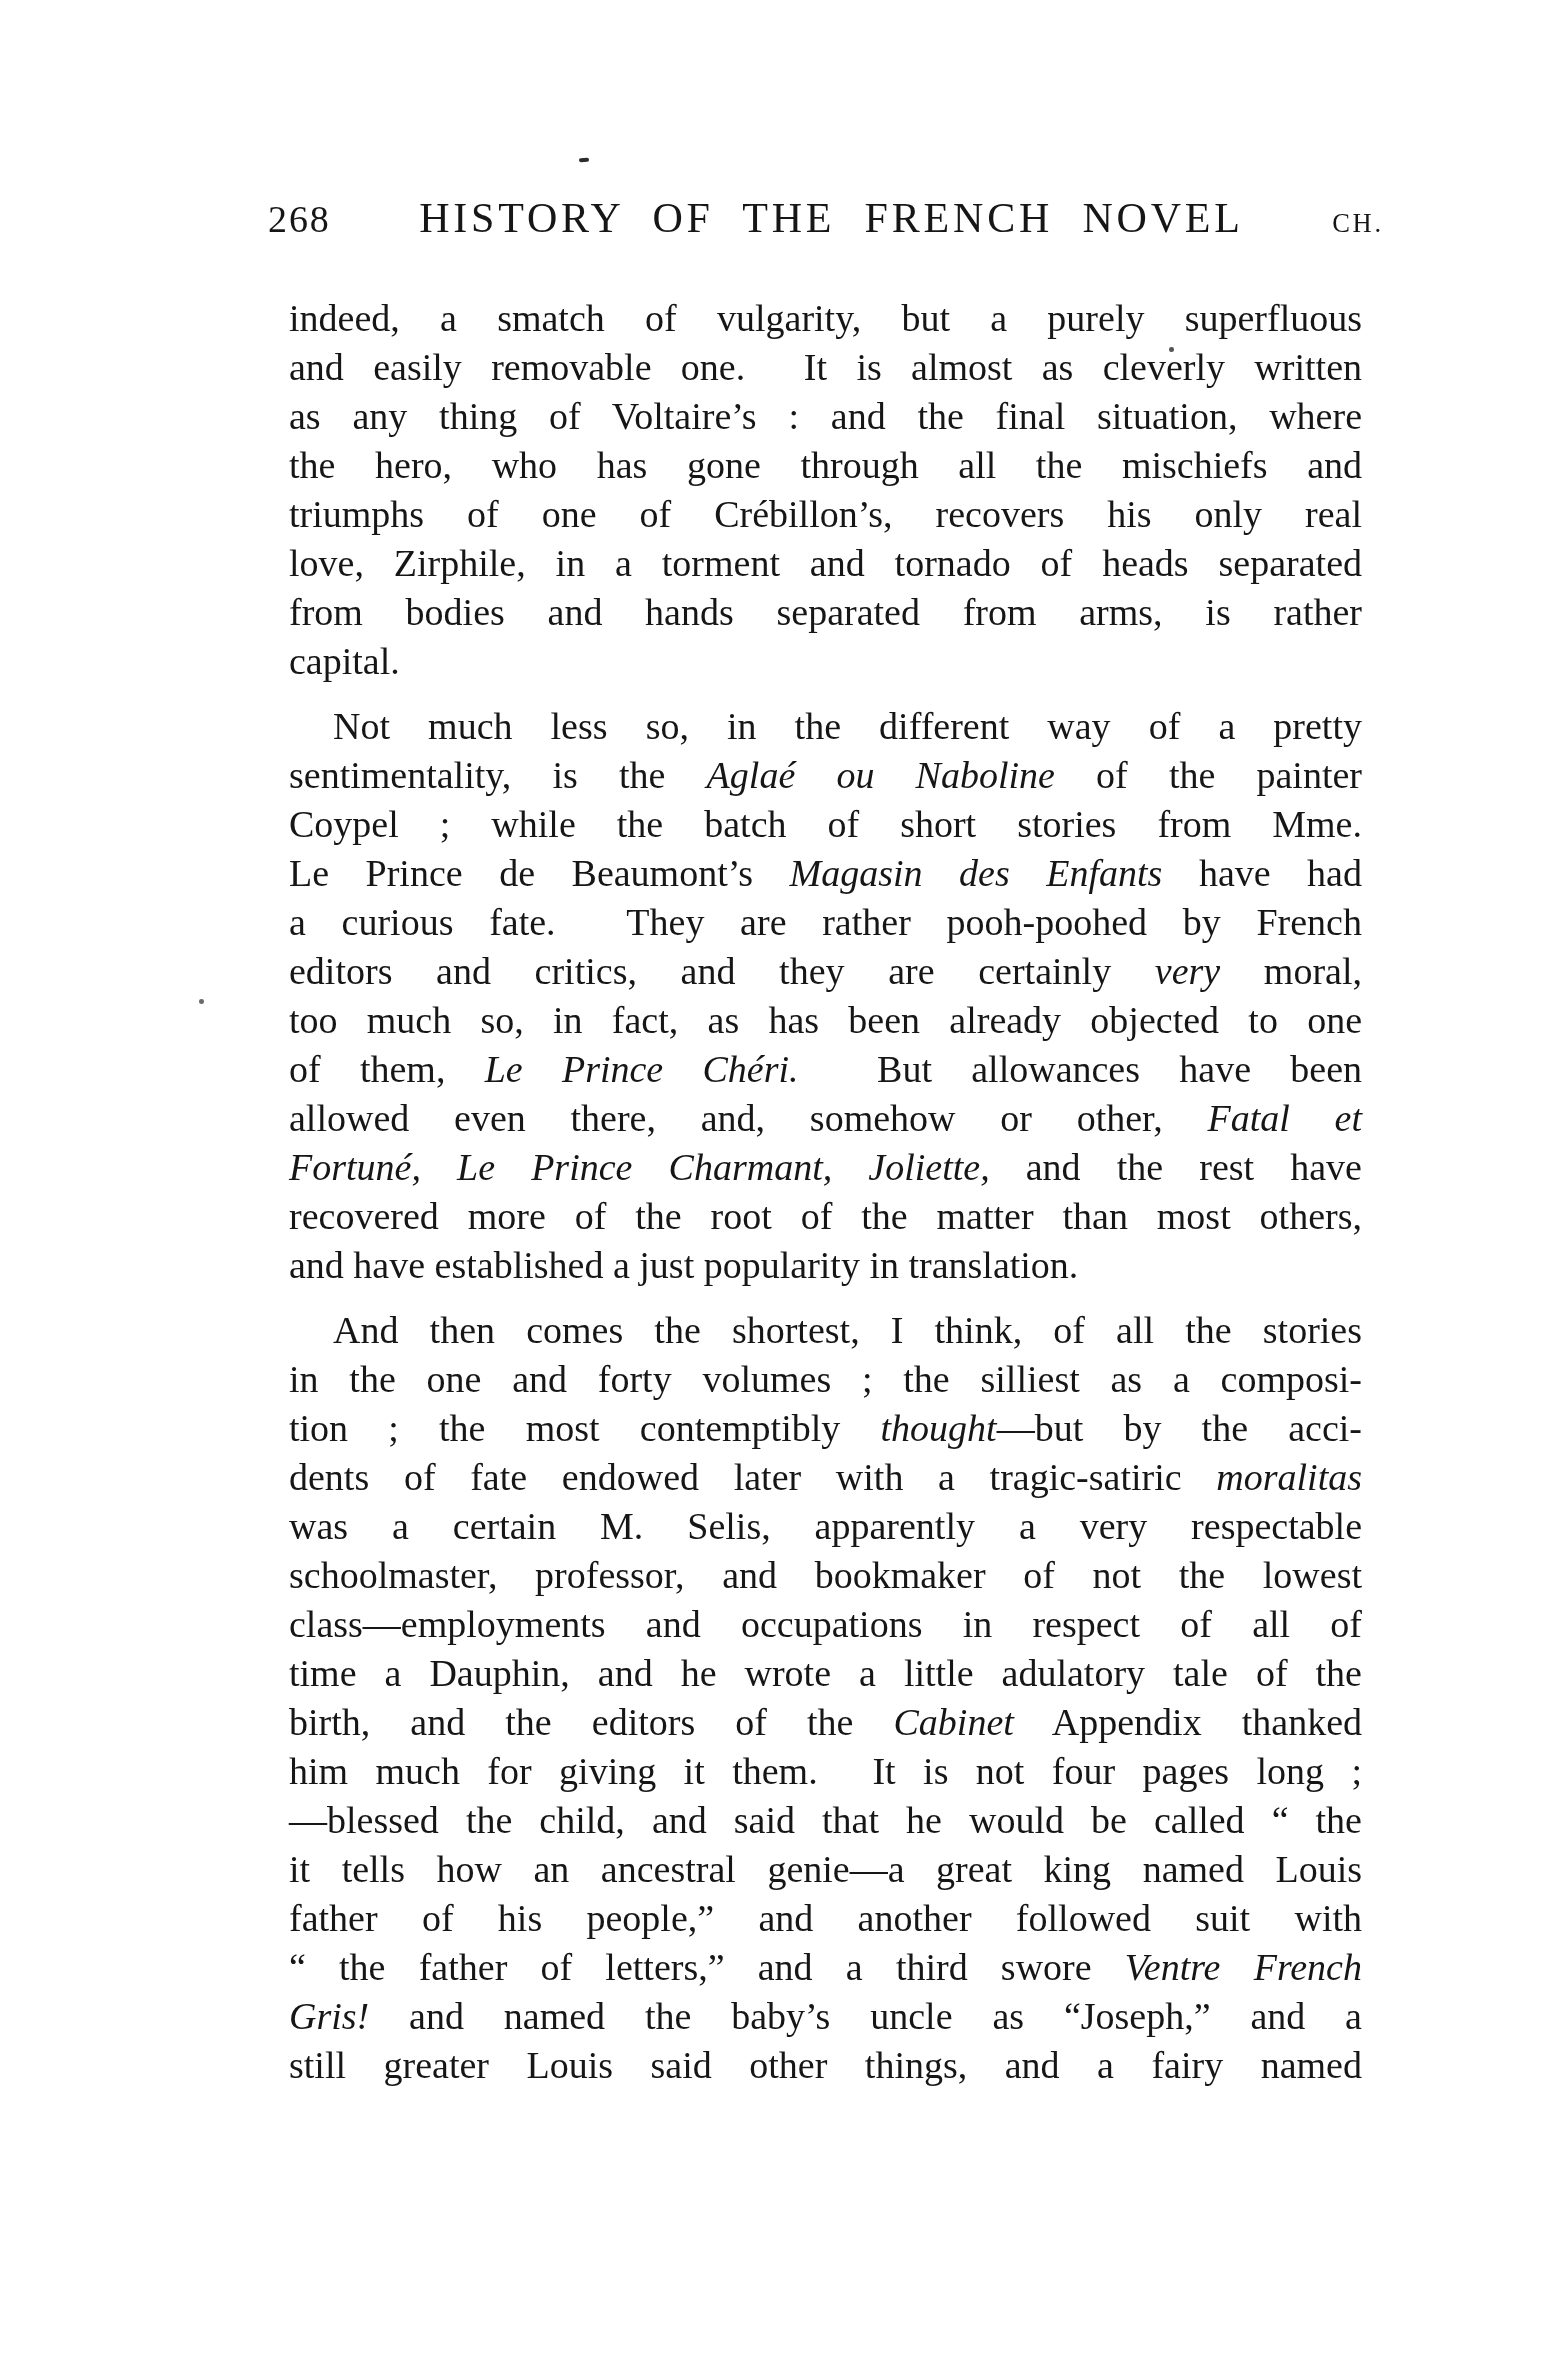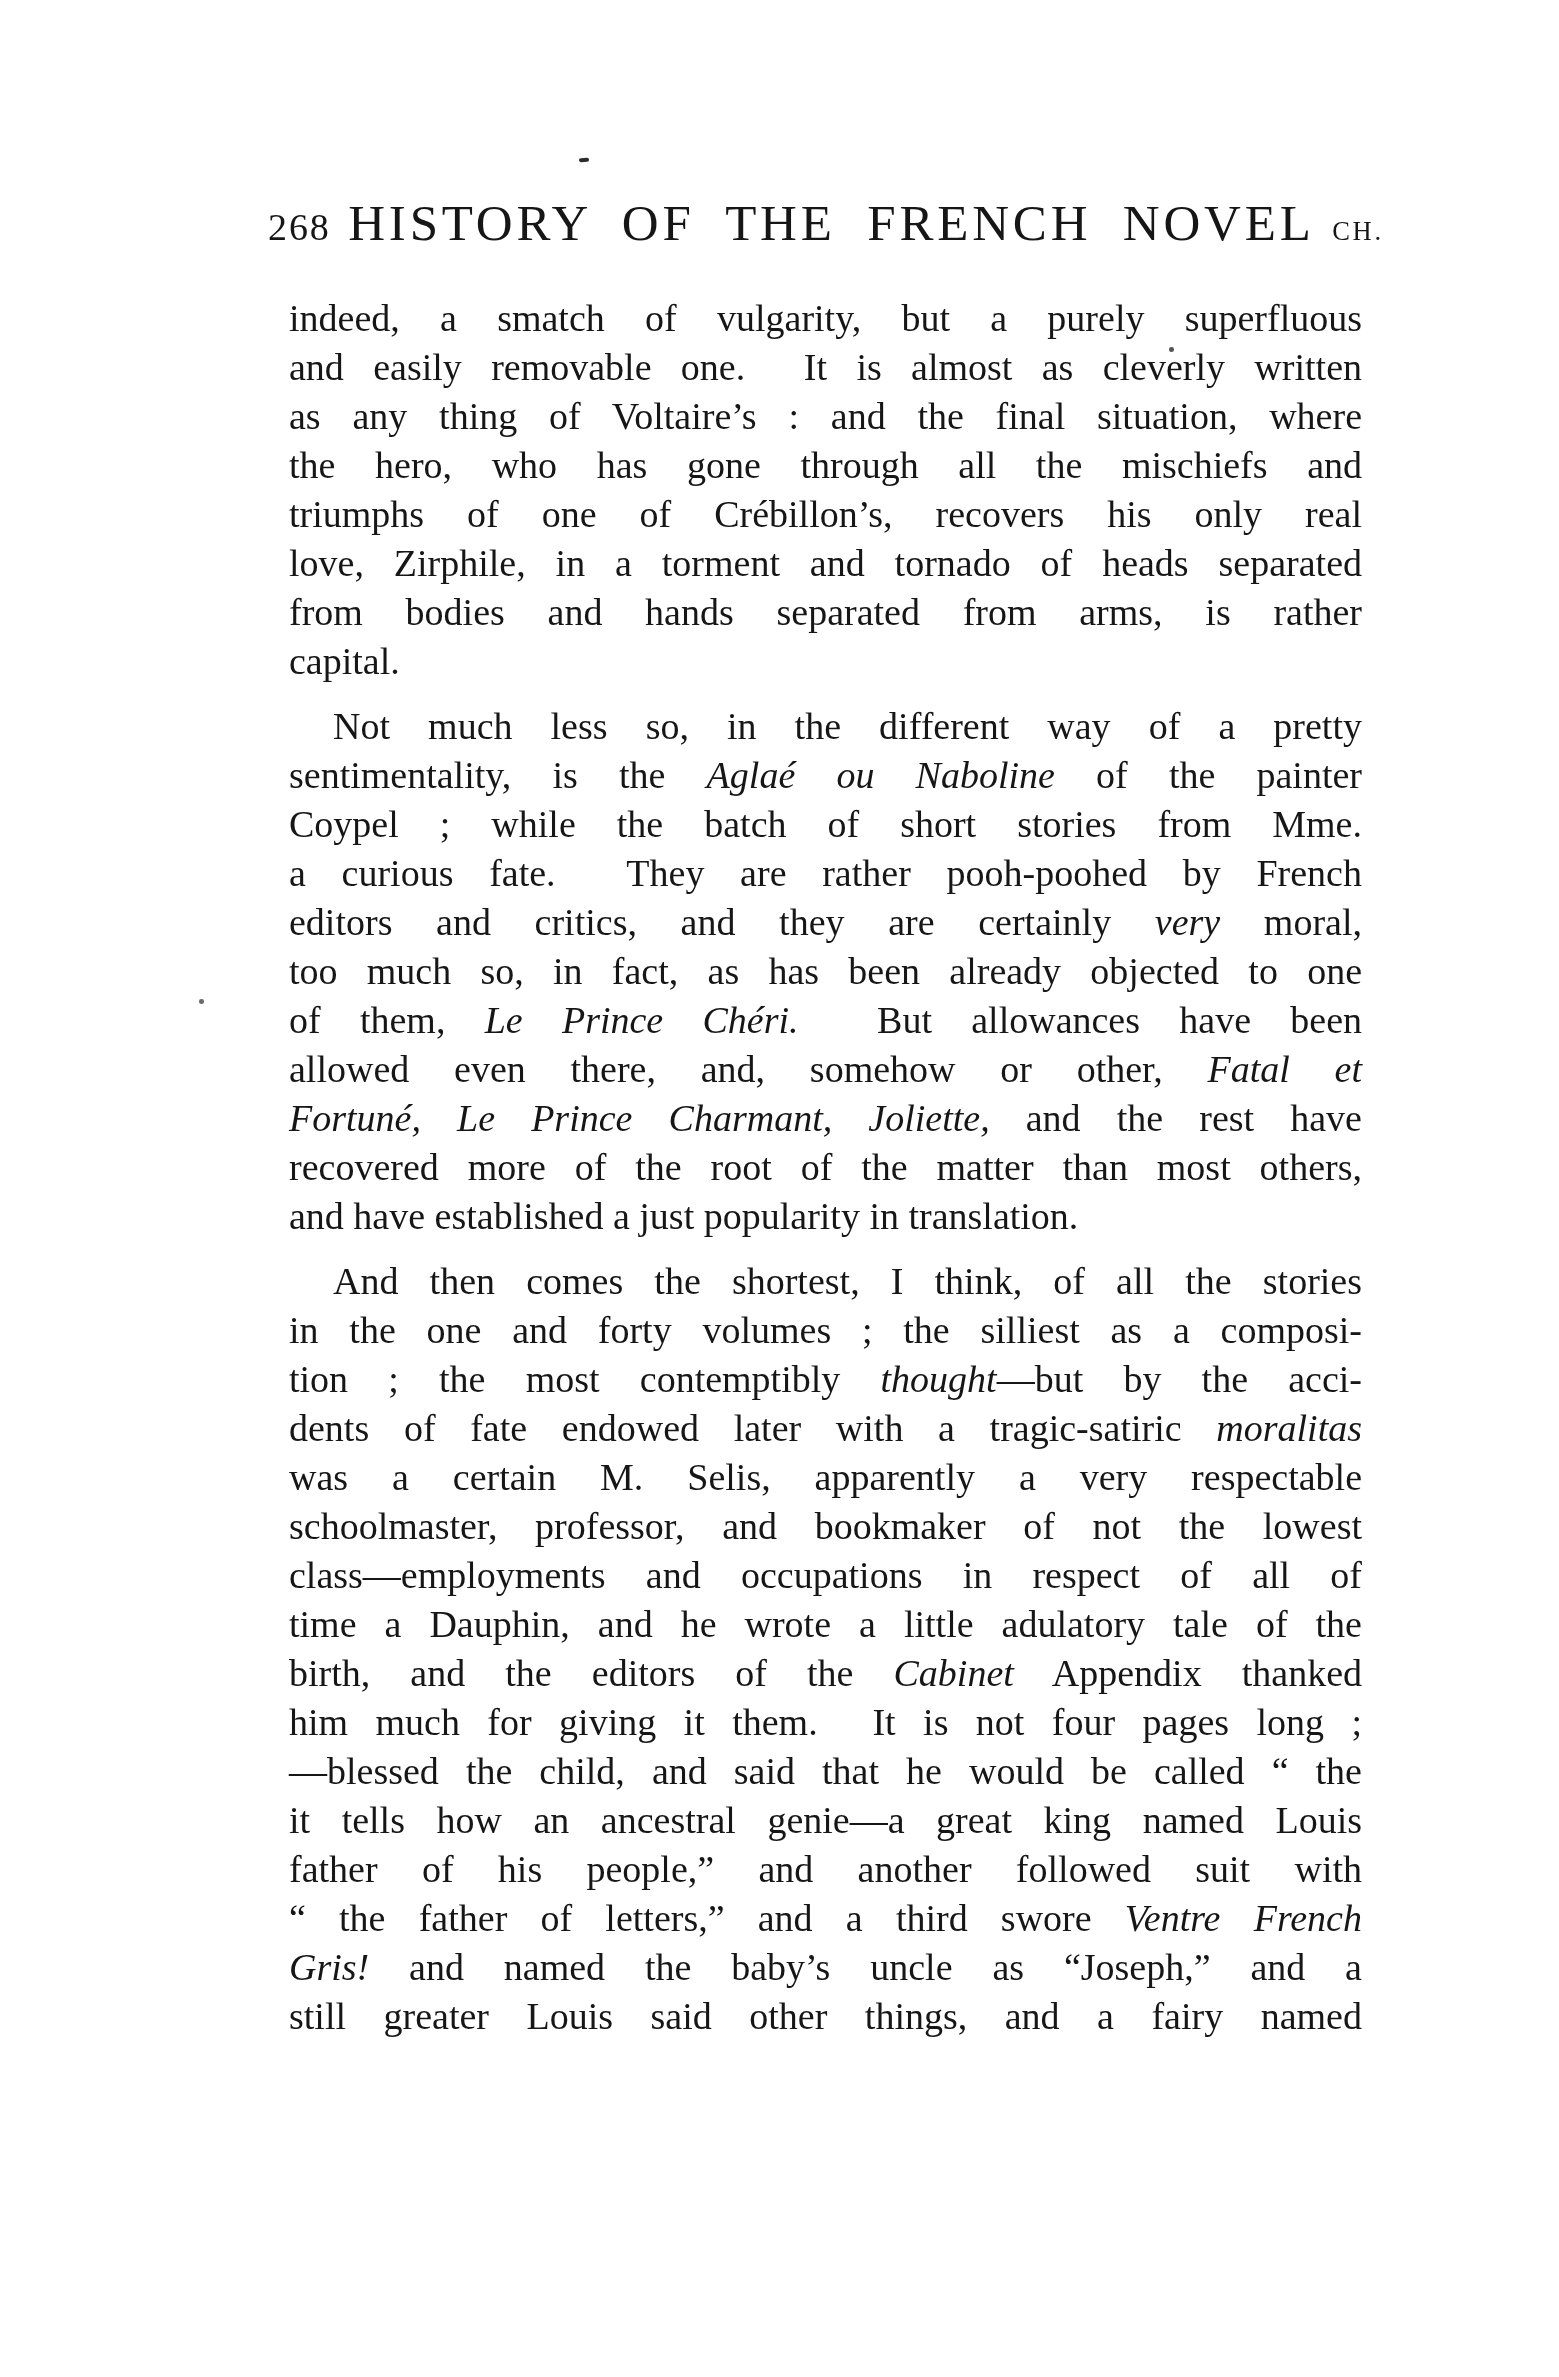--- a/index.html
+++ b/index.html
@@ -24,21 +24,21 @@
     display: flex;
     justify-content: space-between;
     align-items: baseline;
     white-space: nowrap;
   }
   .running-header .pagenum {
     font-size: 38px;
     letter-spacing: 1.9px;
   }
   .running-header .title {
-    font-size: 51px;
+    font-size: 42px;
     letter-spacing: 3.8px;
     word-spacing: 15px;
   }
   .running-header .ch {
     font-size: 26.5px;
     letter-spacing: 2.8px;
   }
   .page-text {
     position: absolute;
     left: 273px;
@@ -102,20 +102,21 @@
         <div class="line"><span>the hero, who has gone through all the mischiefs and</span></div>
         <div class="line"><span>triumphs of one of Crébillon’s, recovers his only real</span></div>
         <div class="line"><span>love, Zirphile, in a torment and tornado of heads separated</span></div>
         <div class="line"><span>from bodies and hands separated from arms, is rather</span></div>
         <div class="line para-end"><span>capital.</span></div>
       </div>
       <div class="paragraph">
         <div class="line indent"><span>Not much less so, in the different way of a pretty</span></div>
         <div class="line"><span>sentimentality, is the </span><span class="it">Aglaé ou Naboline</span><span> of the painter</span></div>
         <div class="line"><span>Coypel ; while the batch of short stories from Mme.</span></div>
+        <div class="line"><span>Le Prince de Beaumont’s </span><span class="it">Magasin des Enfants</span><span> have had</span></div>
         <div class="line"><span>a curious fate.&nbsp; They are rather pooh-poohed by French</span></div>
         <div class="line"><span>editors and critics, and they are certainly </span><span class="it">very</span><span> moral,</span></div>
         <div class="line"><span>too much so, in fact, as has been already objected to one</span></div>
         <div class="line"><span>of them, </span><span class="it">Le Prince Chéri.</span><span>&nbsp; But allowances have been</span></div>
         <div class="line"><span>allowed even there, and, somehow or other, </span><span class="it">Fatal et</span></div>
         <div class="line"><span class="it">Fortuné, Le Prince Charmant, Joliette,</span><span> and the rest have</span></div>
         <div class="line"><span>recovered more of the root of the matter than most others,</span></div>
         <div class="line para-end"><span>and have established a just popularity in translation.</span></div>
       </div>
       <div class="paragraph">

